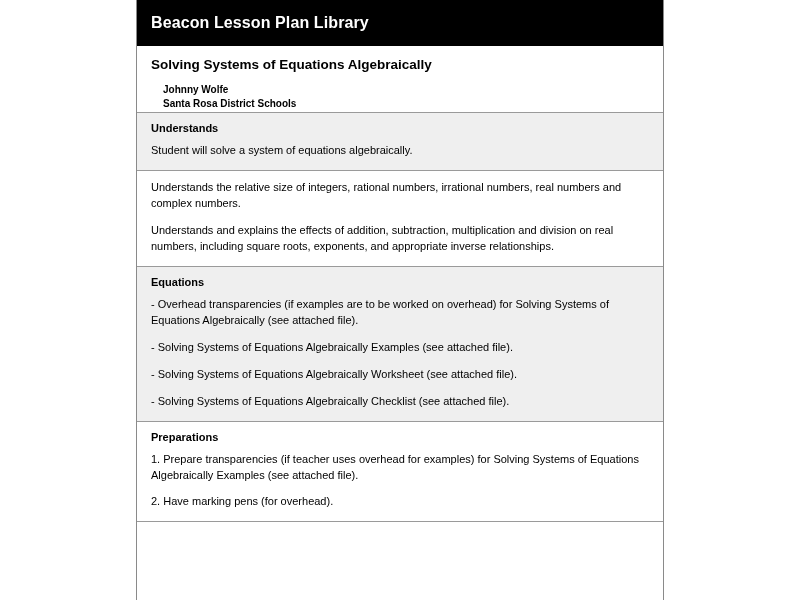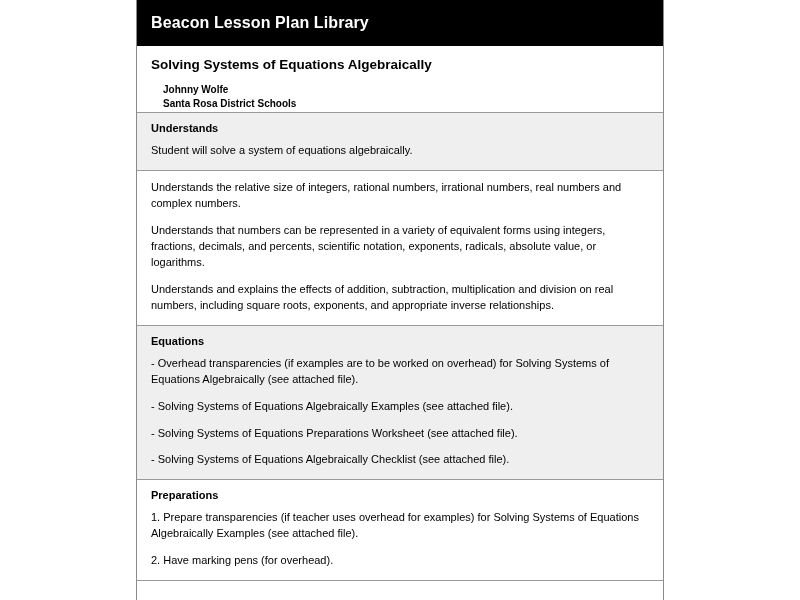--- a/index.html
+++ b/index.html
@@ -102,30 +102,29 @@
   <div id="sections-container">
       <div class="section shaded">
         <div class="section-inner">
           <div class="section-heading">Understands</div>
           <p class="para">Student will solve a system of equations algebraically.</p>
         </div>
       </div>
       <div class="section">
         <div class="section-inner">
           <p class="para">Understands the relative size of integers, rational numbers, irrational numbers, real numbers and complex numbers.</p>
-          <p class="para">Understands that numbers can be represented in a variety of equivalent forms using integers, fractions, decimals, and percents, scientific notation, exponents, radicals, absolute value, or logarithms.</p>
           <p class="para">Understands and explains the effects of addition, subtraction, multiplication and division on real numbers, including square roots, exponents, and appropriate inverse relationships.</p>
         </div>
       </div>
       <div class="section shaded">
         <div class="section-inner">
           <div class="section-heading">Equations</div>
           <p class="para">- Overhead transparencies (if examples are to be worked on overhead) for Solving Systems of Equations Algebraically (see attached file).</p>
           <p class="para">- Solving Systems of Equations Algebraically Examples (see attached file).</p>
-          <p class="para">- Solving Systems of Equations Preparations Worksheet (see attached file).</p>
+          <p class="para">- Solving Systems of Equations Algebraically Worksheet (see attached file).</p>
           <p class="para">- Solving Systems of Equations Algebraically Checklist (see attached file).</p>
         </div>
       </div>
       <div class="section">
         <div class="section-inner">
           <div class="section-heading">Preparations</div>
           <p class="para">1. Prepare transparencies (if teacher uses overhead for examples) for Solving Systems of Equations Algebraically Examples (see attached file).</p>
           <p class="para">2. Have marking pens (for overhead).</p>
         </div>
       </div>

